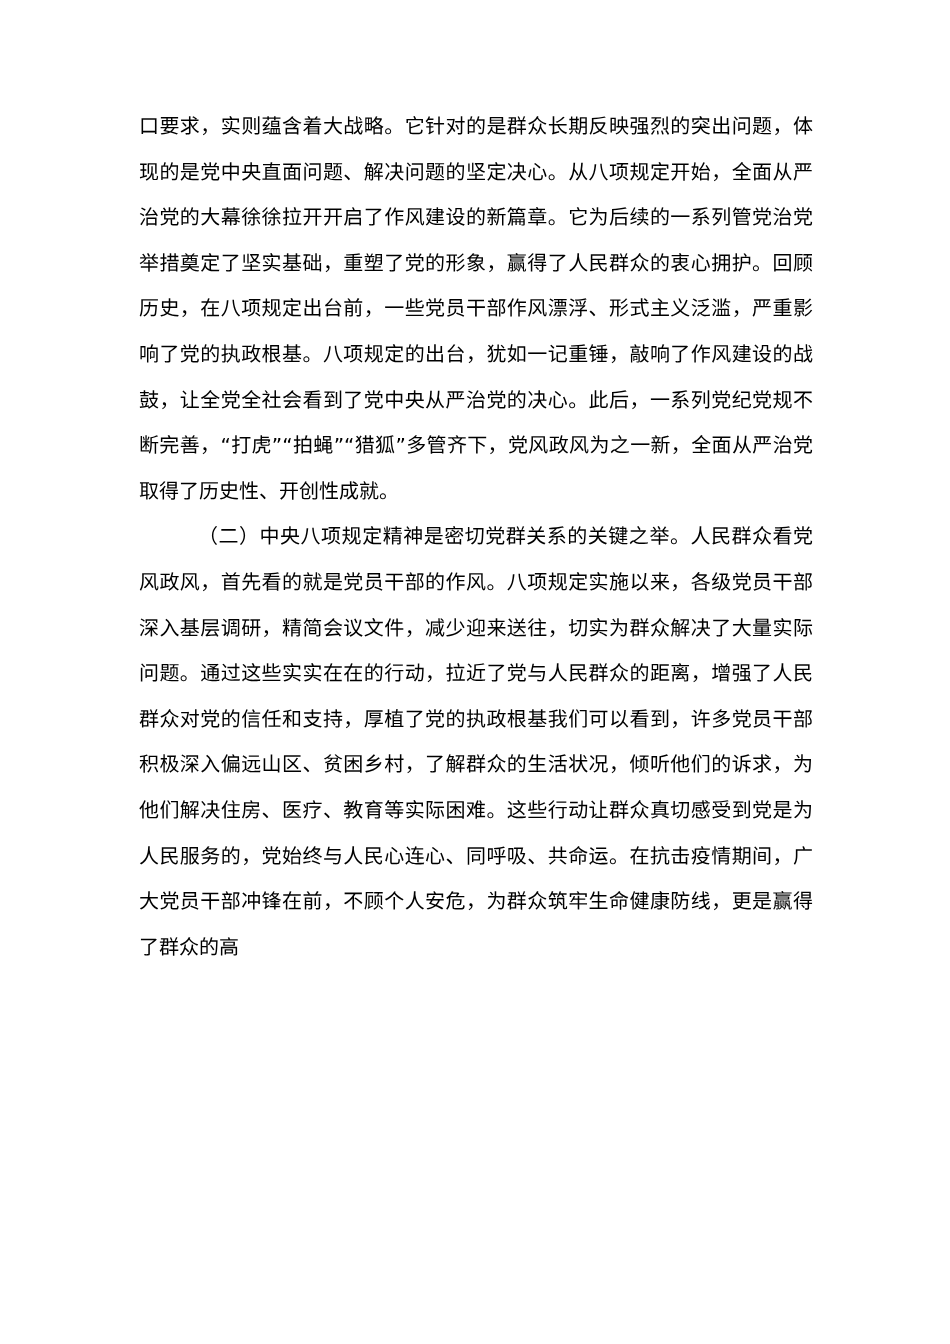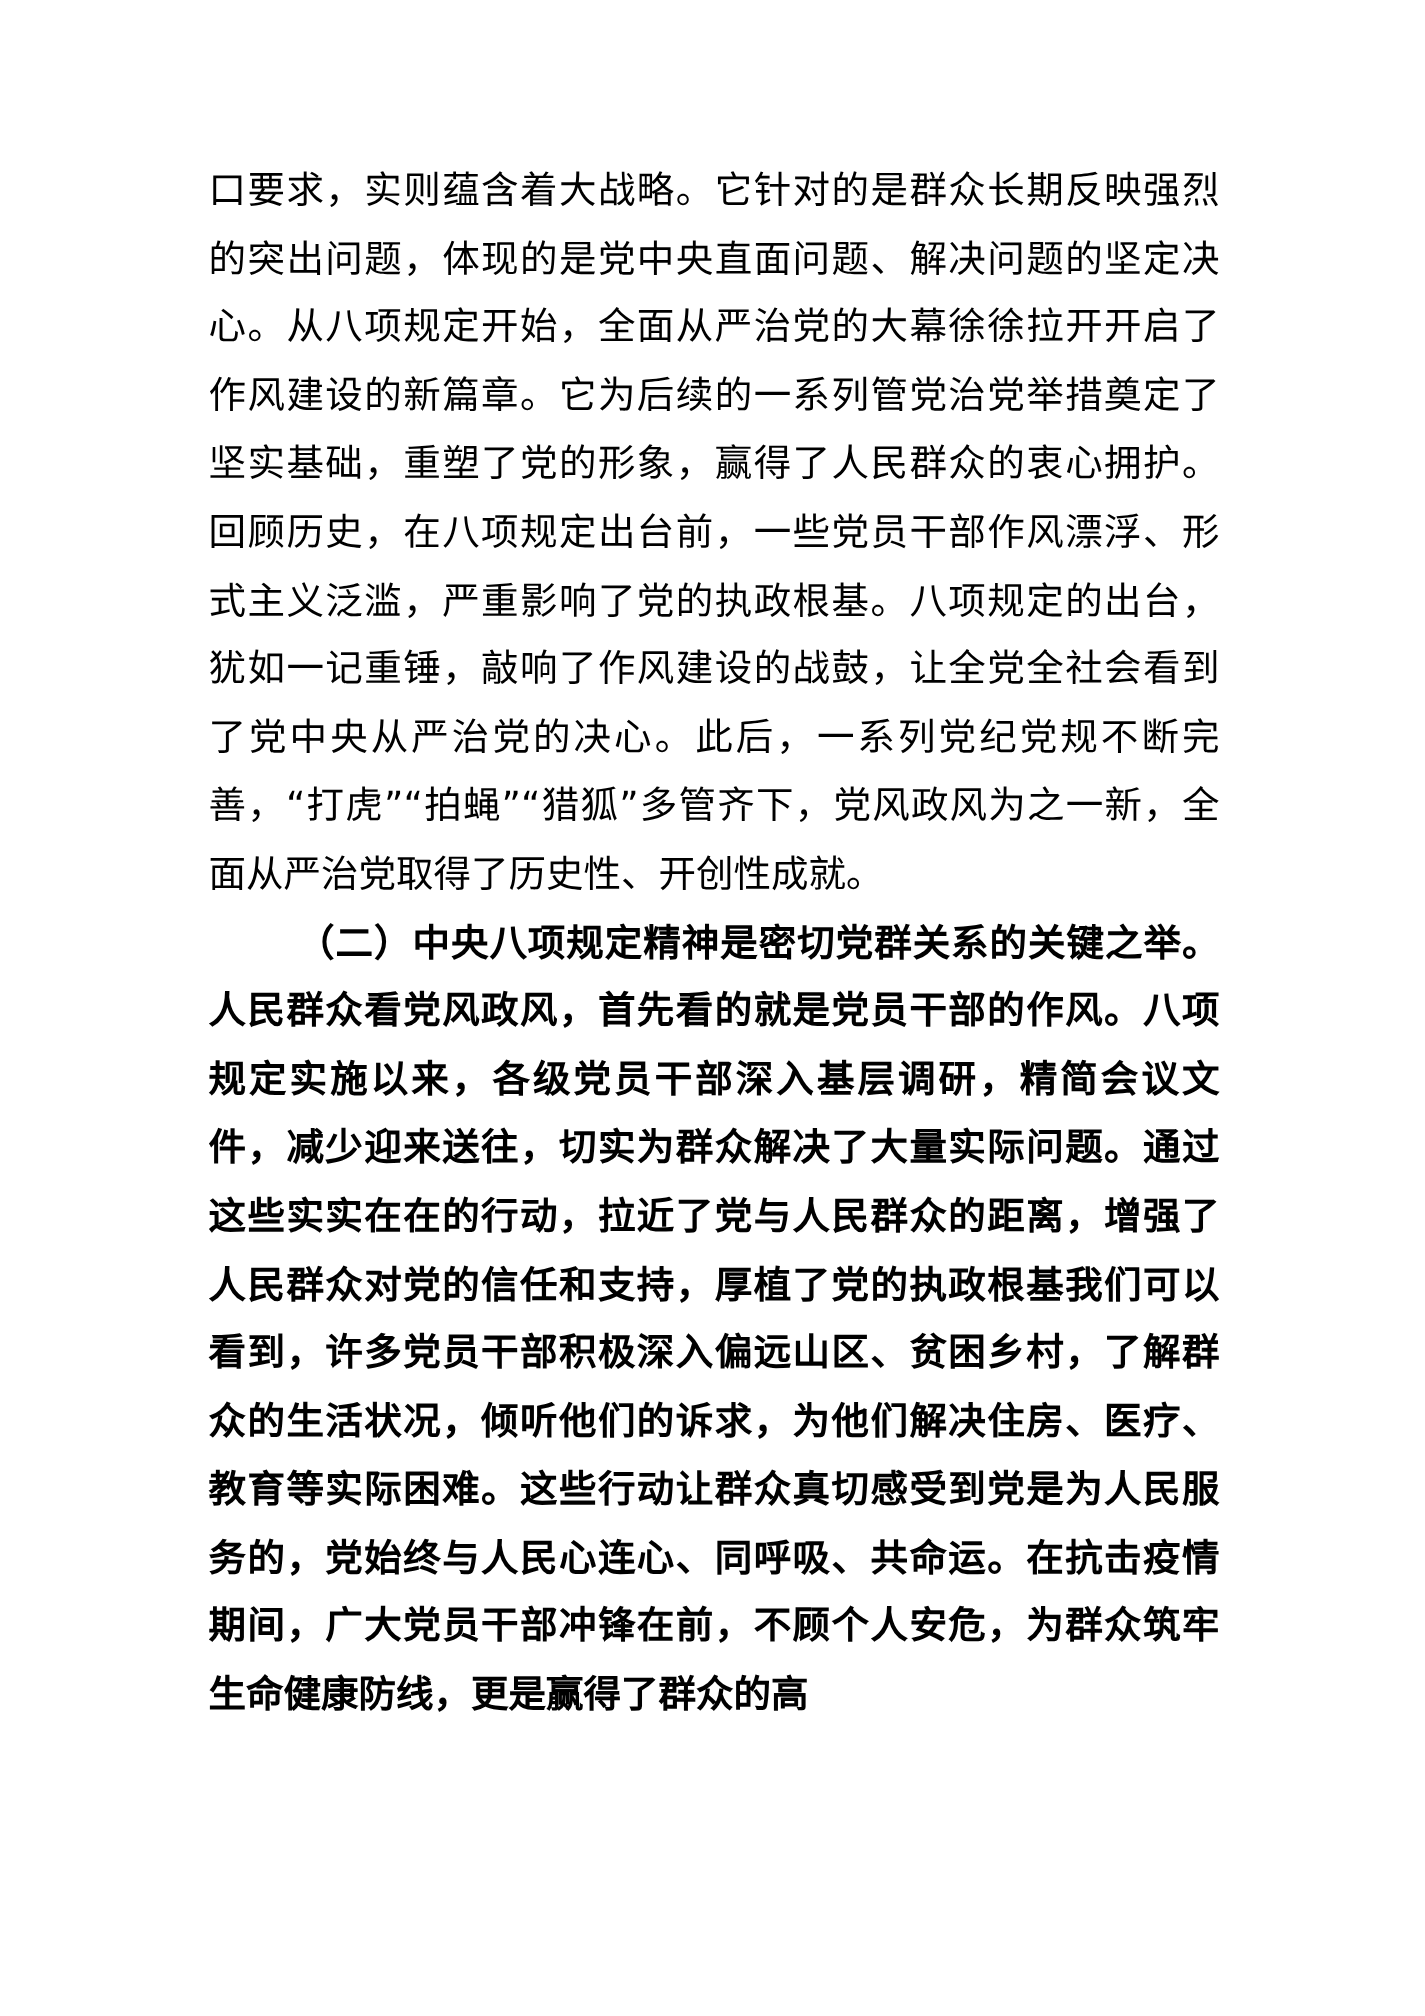--- a/index.html
+++ b/index.html
@@ -27,39 +27,38 @@
   #doc-body {
     position: absolute;
     left: 139px;
     top: 104px;
     width: 674px;
   }
 
   .para {
     margin: 0;
     padding: 0;
-    font-size: 25px;
+    font-size: 20px;
     line-height: 45.6px;
     color: #000000;
     text-align: justify;
     text-justify: inter-character;
     text-align-last: left;
     letter-spacing: 0;
     word-break: break-all;
     white-space: normal;
   }
 
   .para.indent {
     text-indent: 59px;
   }
 
   
   .para + .para {
     margin-top: 0;
-    font-weight: bold;
   }
 </style>
 </head>
 <body>
 
 <div id="page">
 
   <div id="doc-body">
 
     <p class="para">口要求，实则蕴含着大战略。它针对的是群众长期反映强烈的突出问题，体现的是党中央直面问题、解决问题的坚定决心。从八项规定开始，全面从严治党的大幕徐徐拉开开启了作风建设的新篇章。它为后续的一系列管党治党举措奠定了坚实基础，重塑了党的形象，赢得了人民群众的衷心拥护。回顾历史，在八项规定出台前，一些党员干部作风漂浮、形式主义泛滥，严重影响了党的执政根基。八项规定的出台，犹如一记重锤，敲响了作风建设的战鼓，让全党全社会看到了党中央从严治党的决心。此后，一系列党纪党规不断完善，“打虎”“拍蝇”“猎狐”多管齐下，党风政风为之一新，全面从严治党取得了历史性、开创性成就。</p>

